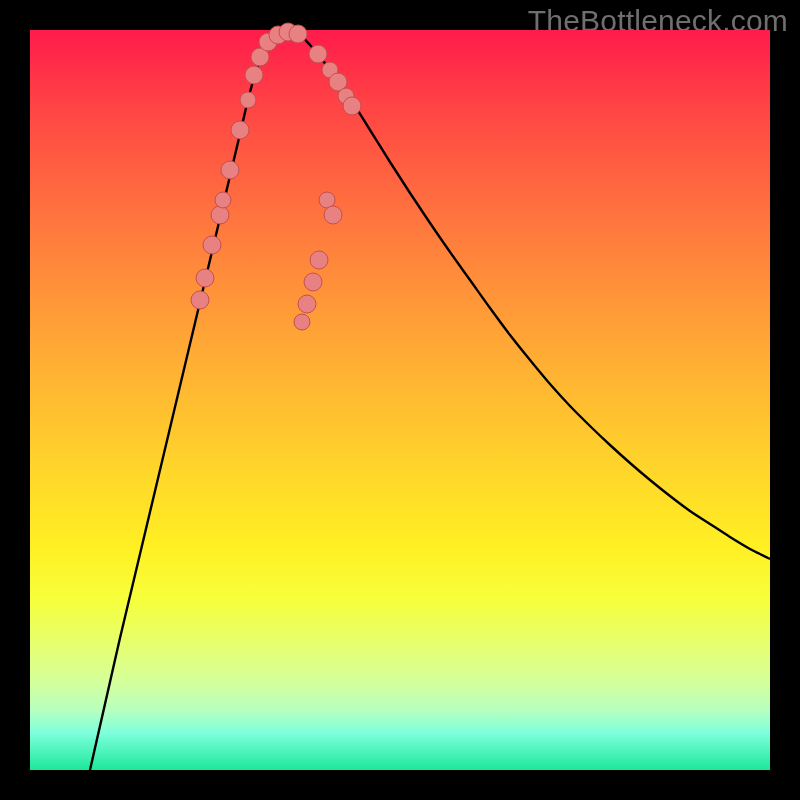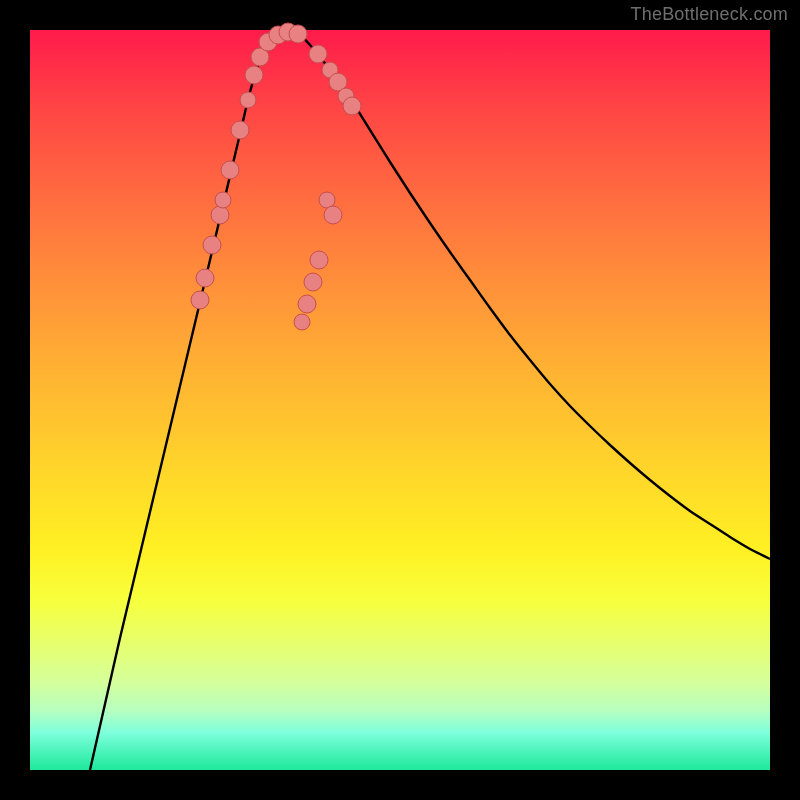--- a/index.html
+++ b/index.html
@@ -39,21 +39,21 @@
       #b6ffc0 92%,
       #7dffdc 95%,
       #1ce89a 100%
     );
   }
   .watermark {
     position: absolute;
     top: 4px;
     right: 12px;
     color: #6f6f6f;
-    font-size: 18px;
+    font-size: 30px;
     letter-spacing: 0.2px;
     font-weight: 400;
     user-select: none;
   }
   svg.curve {
     position: absolute;
     left: 0;
     top: 0;
     width: 740px;
     height: 740px;

